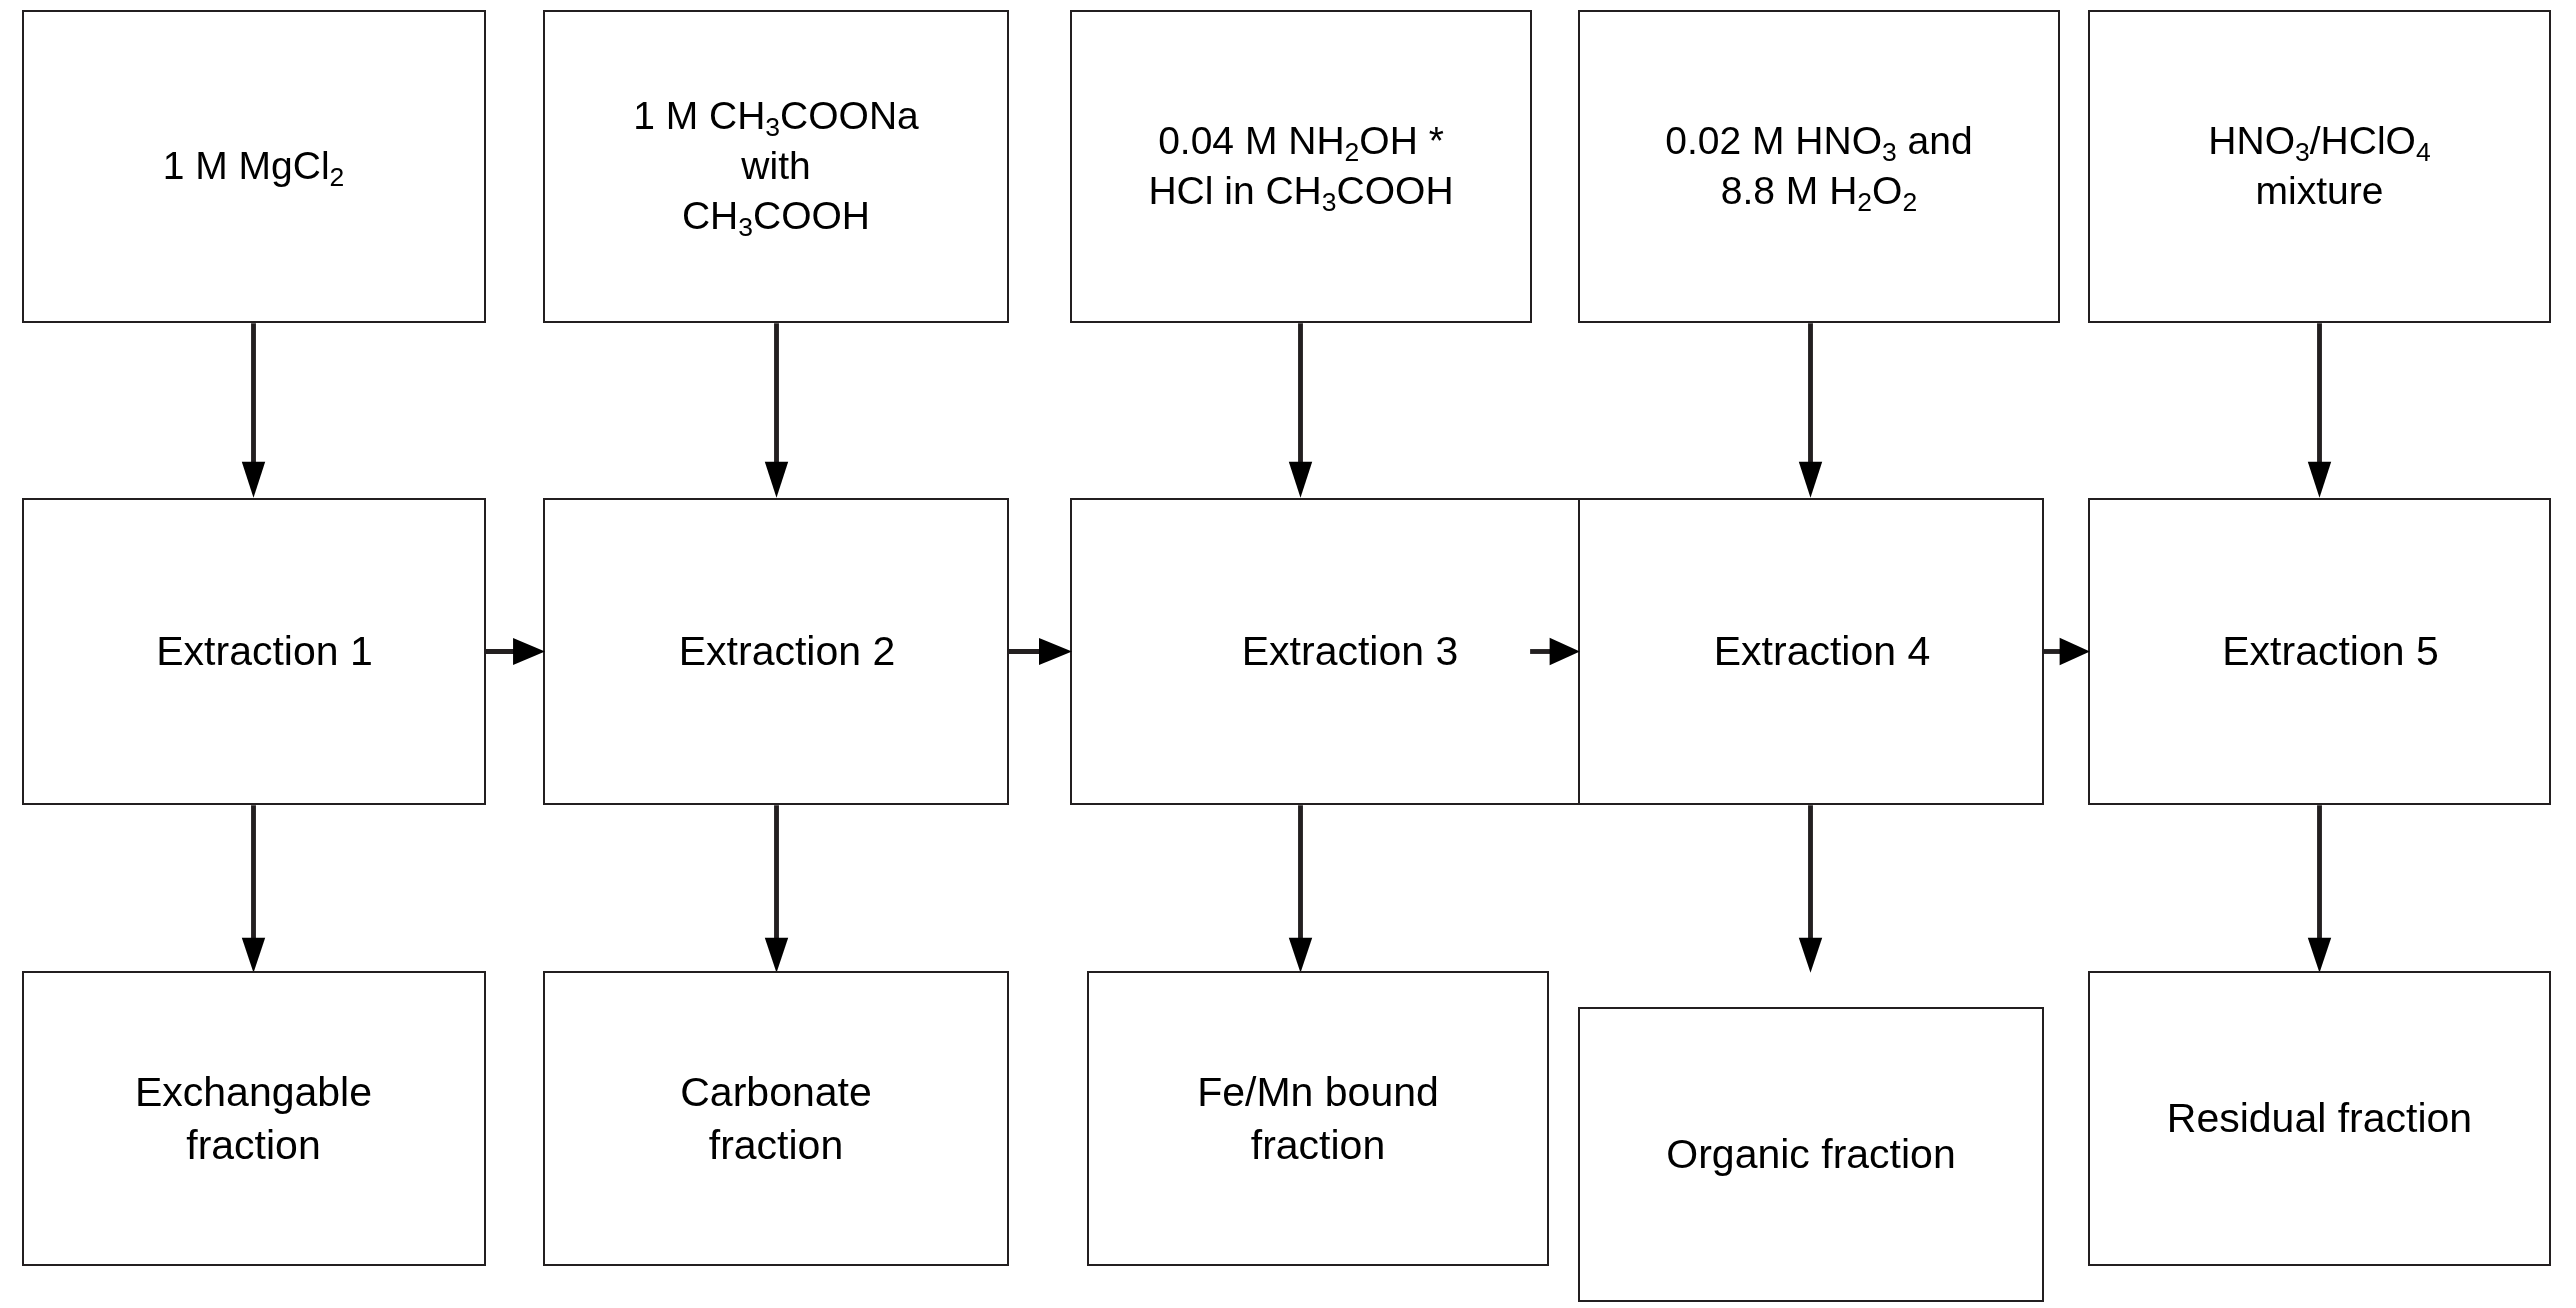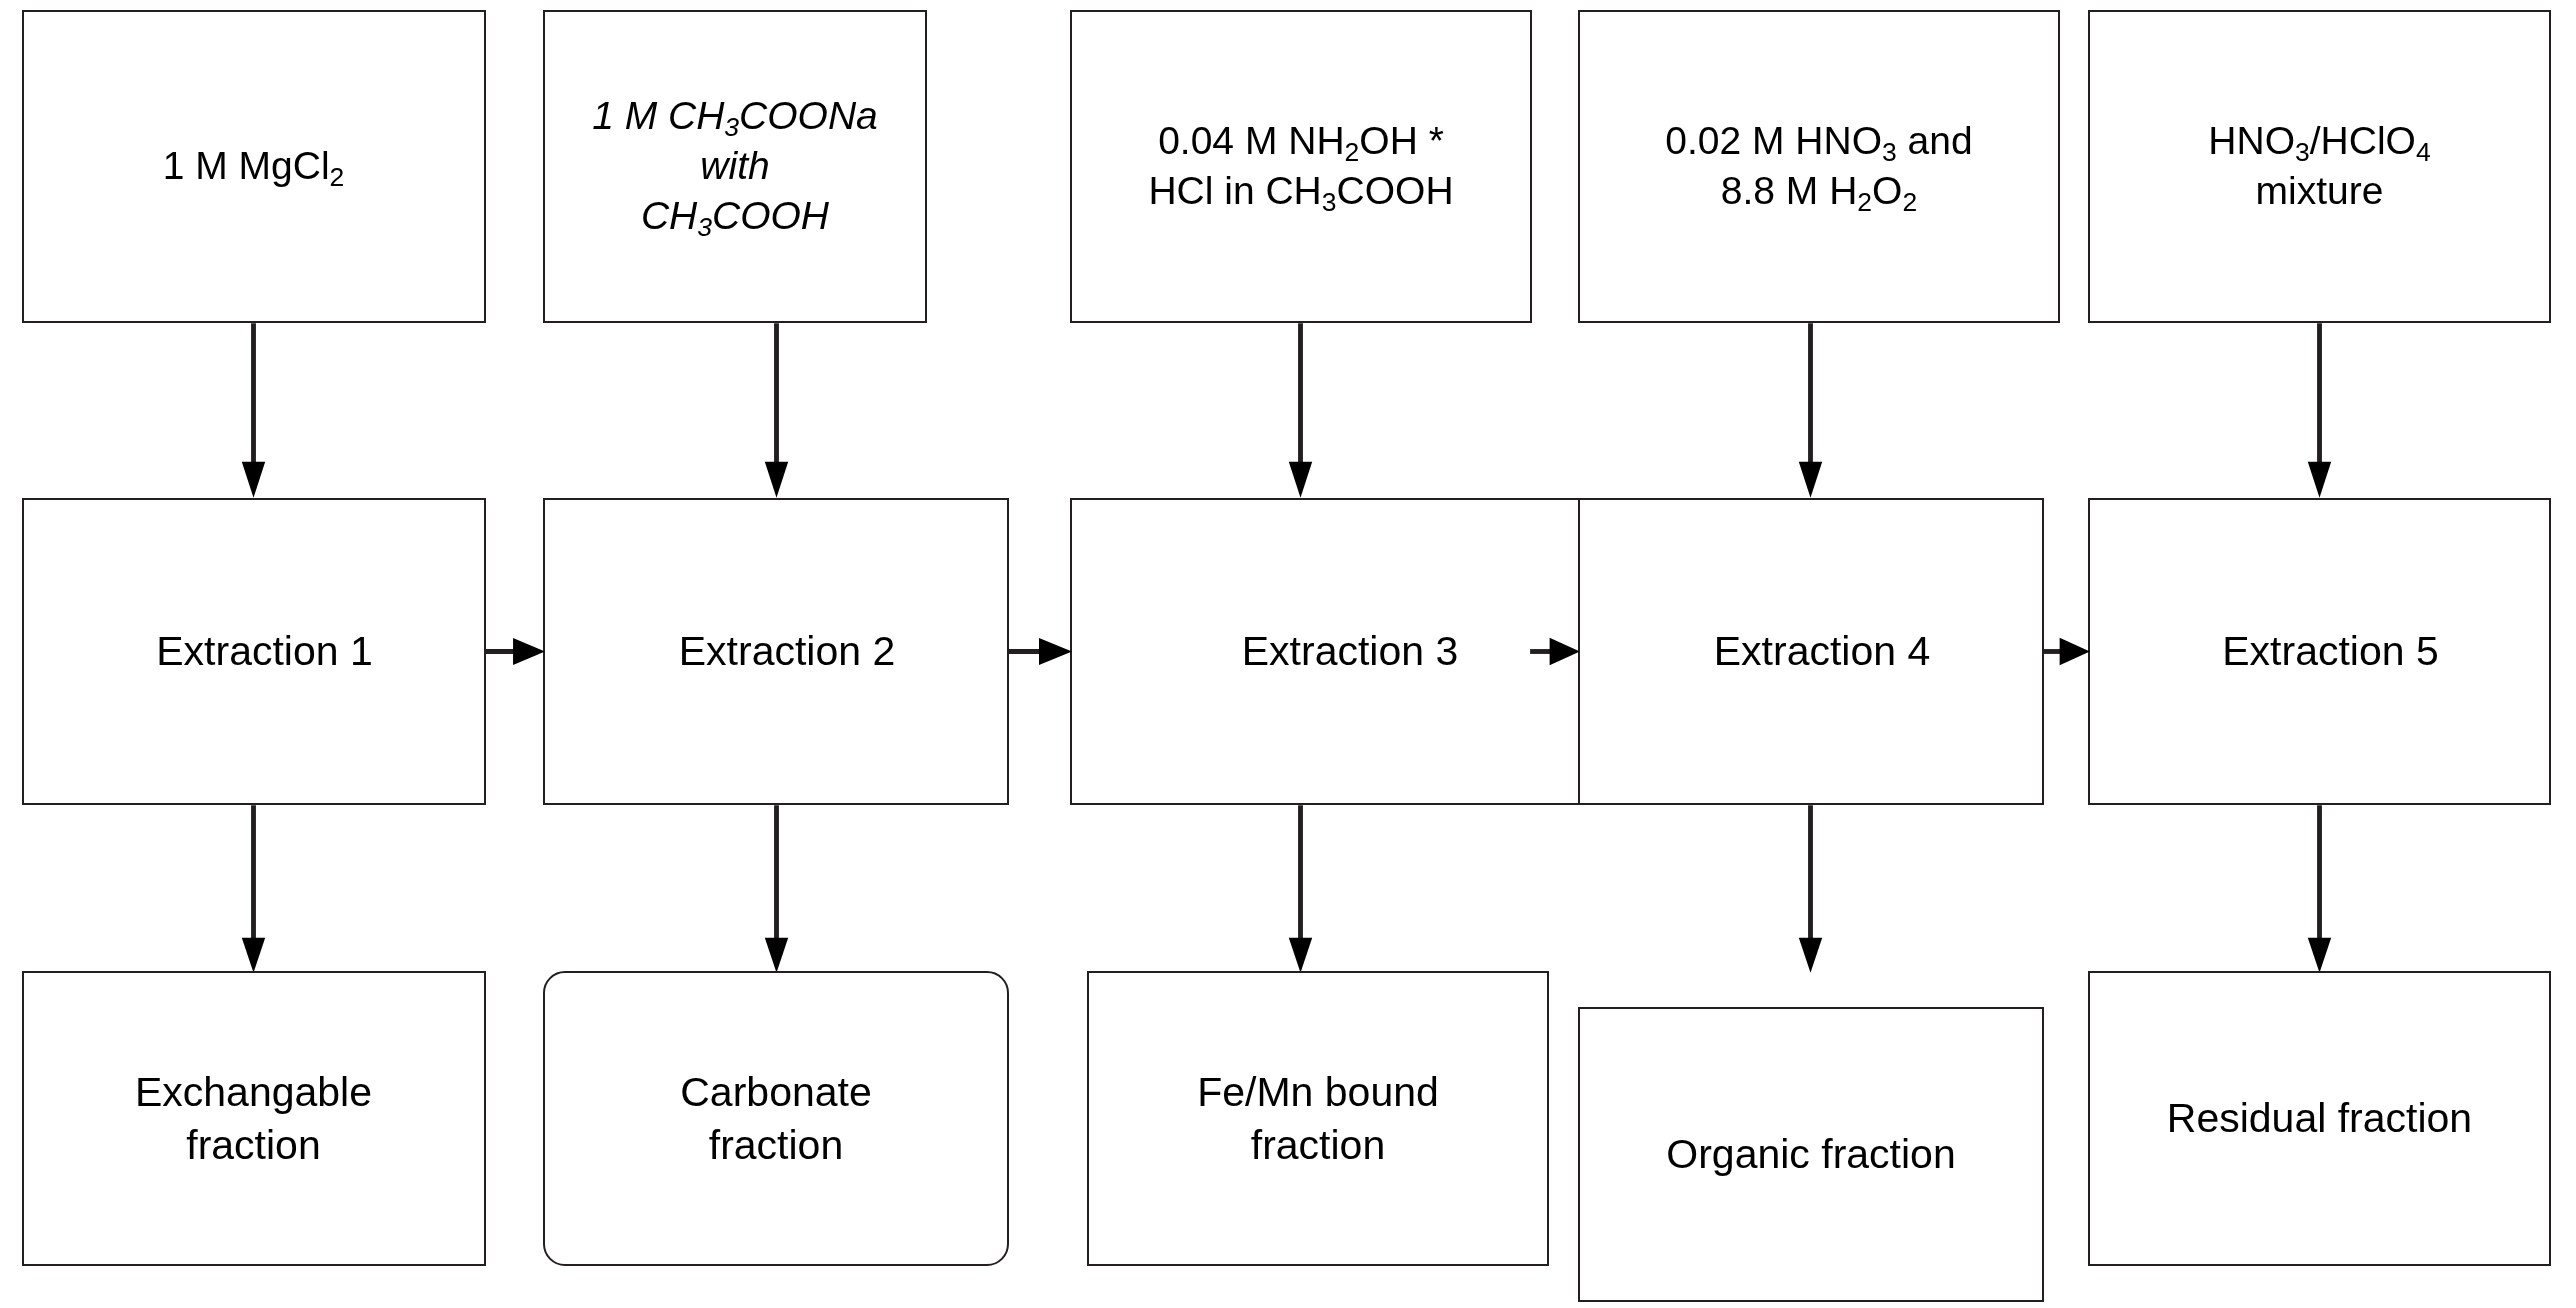--- a/index.html
+++ b/index.html
@@ -63,21 +63,21 @@
 </style>
 </head>
 <body>
 
 <div id="canvas">
 
   <div class="flow-box reagent-box" style="left:21.5px; top:9.8px; width:464px; height:313px;">
     <span class="box-label">1 M MgCl<sub>2</sub></span>
   </div>
 
-  <div class="flow-box reagent-box" style="left:543px; top:9.8px; width:384px; height:313px;font-style:italic;">
+  <div class="flow-box reagent-box" style="left:543px; top:9.8px; width:466px; height:313px;">
     <span class="box-label">1 M CH<sub>3</sub>COONa<br>with<br>CH<sub>3</sub>COOH</span>
   </div>
 
   <div class="flow-box reagent-box" style="left:1070px; top:9.8px; width:462px; height:313px;">
     <span class="box-label">0.04 M NH<sub>2</sub>OH *<br>HCl in CH<sub>3</sub>COOH</span>
   </div>
 
   <div class="flow-box reagent-box" style="left:1578px; top:9.8px; width:482px; height:313px;">
     <span class="box-label">0.02 M HNO<sub>3</sub> and<br>8.8 M H<sub>2</sub>O<sub>2</sub></span>
   </div>
@@ -201,21 +201,21 @@
     <svg class="arrow-svg" width="39" height="168" viewBox="0 0 40 172">
       <line x1="20" y1="0" x2="20" y2="144" stroke="#231f20" stroke-width="5"></line>
       <polygon points="8,136 32,136 20,172" fill="#000000"></polygon>
     </svg>
   </div>
 
   <div class="flow-box fraction-box" style="left:21.5px; top:971px; width:464px; height:295px;">
     <span class="box-label">Exchangable<br>fraction</span>
   </div>
 
-  <div class="flow-box fraction-box" style="left:543px; top:971px; width:466px; height:295px;border-radius:22px;">
+  <div class="flow-box fraction-box" style="left:543px; top:971px; width:466px; height:295px;">
     <span class="box-label">Carbonate<br>fraction</span>
   </div>
 
   <div class="flow-box fraction-box" style="left:1070px; top:971px; width:462px; height:295px;margin-left:17px;">
     <span class="box-label">Fe/Mn bound<br>fraction</span>
   </div>
 
   <div class="flow-box fraction-box" style="left:1578px; top:971px; width:466px; height:295px;margin-top:36px;">
     <span class="box-label">Organic fraction</span>
   </div>

